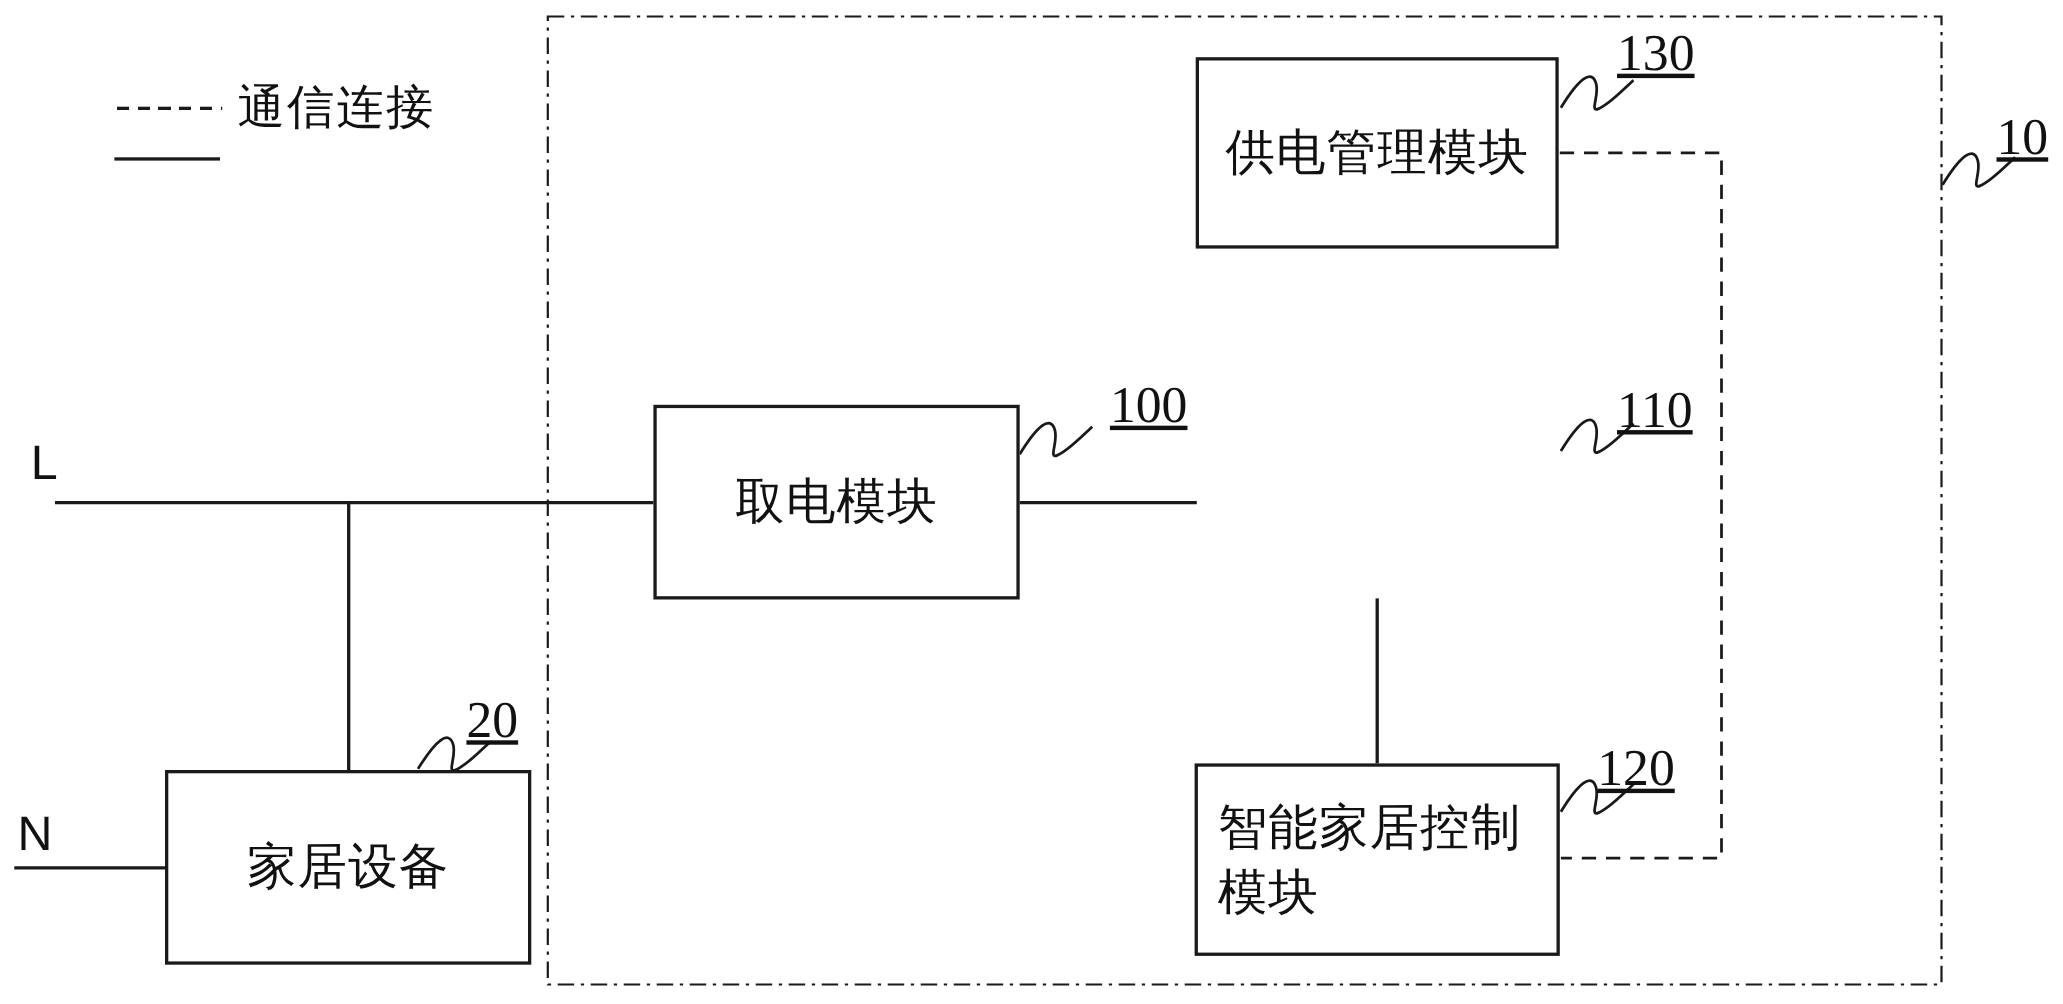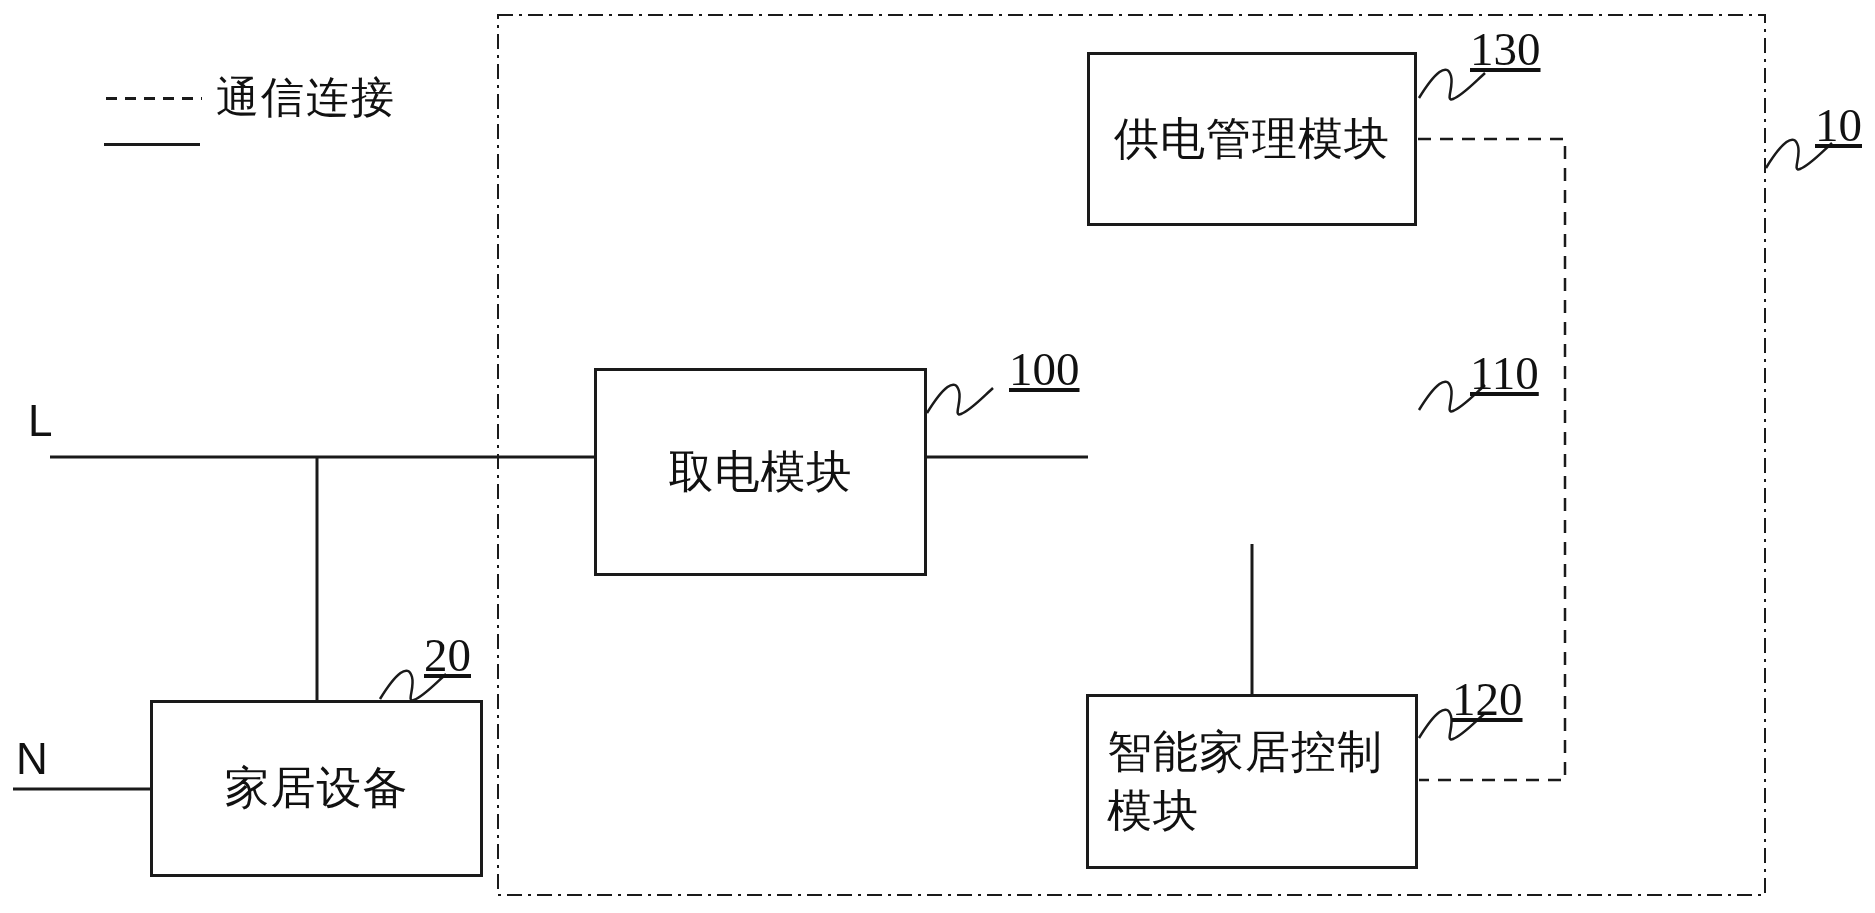--- a/index.html
+++ b/index.html
@@ -66,21 +66,21 @@
     <span class="legend-sample solid"></span>
   </div>
 
   <div class="term" style="left:28px; top:396px;">L</div>
   <div class="term" style="left:16px; top:734px;">N</div>
 
   <div class="box" style="left:1087px; top:52px; width:330px; height:174px;">
     <span class="lbl">供电管理模块</span>
   </div>
 
-  <div class="box" style="left:594px; top:368px; width:333px; height:208px;">
+  <div class="box" style="left:594px; top:368px; width:333px; height:177px;">
     <span class="lbl">取电模块</span>
   </div>
 
 
   <div class="box" style="left:150px; top:700px; width:333px; height:177px;">
     <span class="lbl">家居设备</span>
   </div>
 
   <div class="box" style="left:1086px; top:694px; width:332px; height:175px;">
     <span class="lbl" style="max-width:290px;">智能家居控制模块</span>

